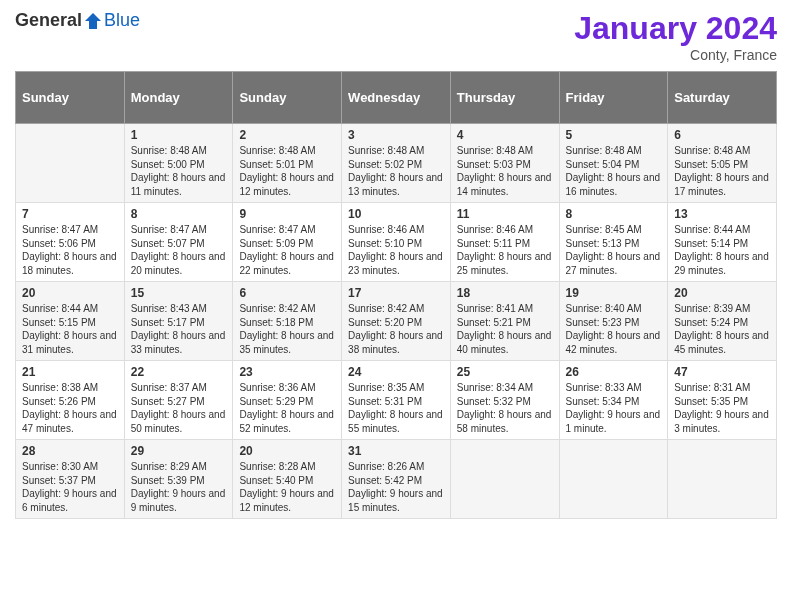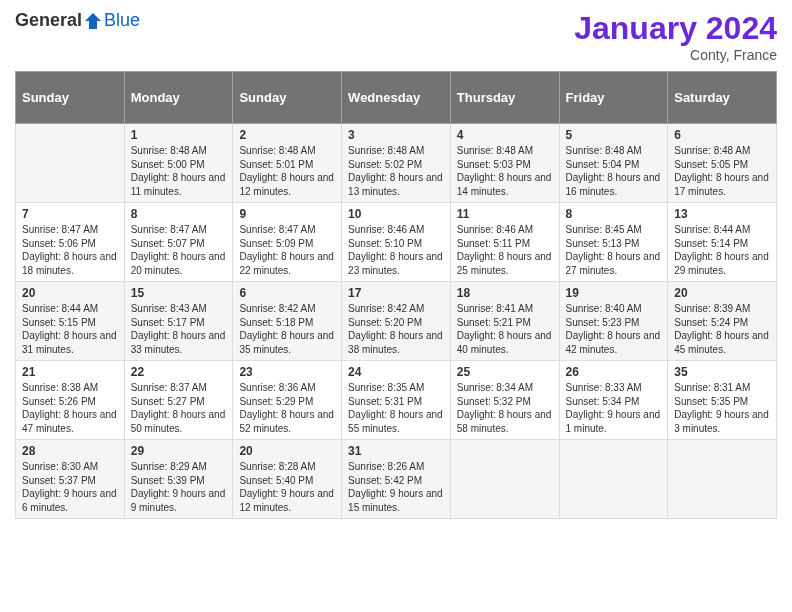--- a/index.html
+++ b/index.html
@@ -234,21 +234,21 @@
           </td>
           <td>
             <span class="day-number">25</span>
             <div class="day-info">Sunrise: 8:34 AM<br>Sunset: 5:32 PM<br>Daylight: 8 hours and 58 minutes.</div>
           </td>
           <td>
             <span class="day-number">26</span>
             <div class="day-info">Sunrise: 8:33 AM<br>Sunset: 5:34 PM<br>Daylight: 9 hours and 1 minute.</div>
           </td>
           <td>
-            <span class="day-number">35</span>
+            <span class="day-number">47</span>
             <div class="day-info">Sunrise: 8:31 AM<br>Sunset: 5:35 PM<br>Daylight: 9 hours and 3 minutes.</div>
           </td>
         </tr>
         <tr>
           <td>
             <span class="day-number">28</span>
             <div class="day-info">Sunrise: 8:30 AM<br>Sunset: 5:37 PM<br>Daylight: 9 hours and 6 minutes.</div>
           </td>
           <td>
             <span class="day-number">29</span>

